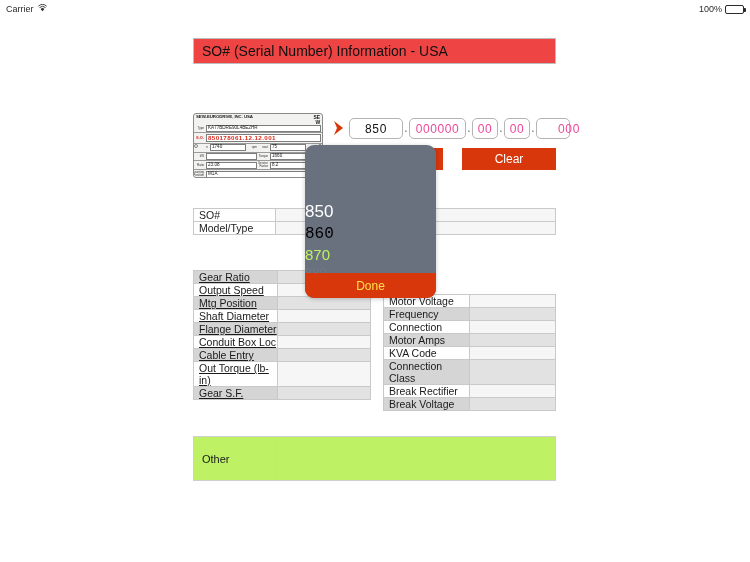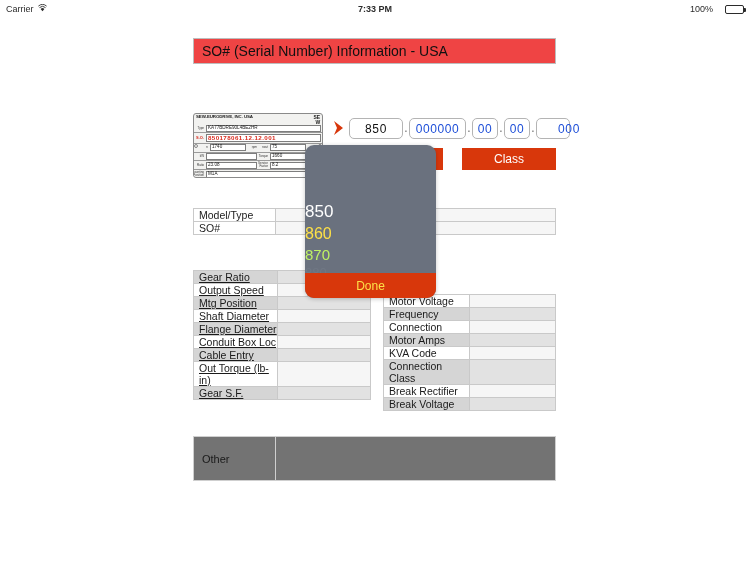--- a/index.html
+++ b/index.html
@@ -13,21 +13,21 @@
   
   .statusbar {
     position: absolute; top: 0; left: 0;
     width: 750px; height: 18px;
     display: flex; align-items: center;
     font-size: 9px; color: #2b2b2b;
     background: #ffffff;
   }
   .sb-left { position: absolute; left: 6px; display: flex; align-items: flex-start; gap: 4px; }
   .sb-center { position: absolute; left: 0; width: 750px; text-align: center; font-weight: bold; font-size: 9px; }
-  .sb-right { position: absolute; right: 6px; display: flex; align-items: center; gap: 12px; }
+  .sb-right { position: absolute; right: 6px; display: flex; align-items: center; gap: 3px; }
   .wifi-icon { display: inline-block; width: 9px; height: 8px; position: relative; }
   .wifi-icon svg { display:block; }
   .battery {
     width: 19px; height: 9px; border: 1px solid #2b2b2b;
     border-radius: 2px; position: relative; padding: 1px;
   }
   .battery .fill { width: 100%; height: 100%; background: #2b2b2b; border-radius: 1px; }
   .battery:after {
     content:""; position:absolute; right:-3px; top:2.5px;
     width:2px; height:4px; background:#2b2b2b; border-radius:0 1px 1px 0;
@@ -75,21 +75,21 @@
   
   .arrow-icon { position: absolute; left: 332px; top: 120px; width: 14px; height: 16px; }
 
   
   .sn-row { position: absolute; left: 349px; top: 118px; display: flex; align-items: center; }
   .sn-field {
     height: 21px; border: 1px solid #b4b4b4; border-radius: 5px;
     background: #ffffff; display: flex; align-items: center; justify-content: center;
     font-size: 12px; color: #111; letter-spacing: 0.6px;
   }
-  .sn-field.ph { color: #1d4ed8; }
+  .sn-field.ph { color: #ec4899; }
   .sn-w1 { width: 54px; }
   .sn-w2 { width: 57px; }
   .sn-w3 { width: 26px; }
   .sn-w4 { width: 26px; }
   .sn-w5 { width: 34px; padding-left: 32px; }
   .sn-dot { width: 6px; text-align: center; font-size: 12px; color: #6e6e6e; line-height: 21px; }
 
   
   .btn {
     position: absolute; height: 22px;
@@ -117,40 +117,40 @@
   .tbl-left { left: 193px; top: 270px; width: 178px; text-decoration: underline; }
   .tbl-left td.lbl { width: 84px; }
   .tbl-left td.val { width: 94px; }
 
   .tbl-right { left: 383px; top: 294px; width: 173px; }
   .tbl-right td.lbl { width: 86px; }
   .tbl-right td.val { width: 87px; }
 
   
   .other-box { position: absolute; left: 193px; top: 436px; width: 363px; height: 45px;
-               border: 1px solid #cfcfcf; display: flex; background: #737373; }
+               border: 1px solid #cfcfcf; display: flex; background: #bef264; }
   .other-lbl { width: 82px; border-right: 1px solid #cfcfcf; display: flex;
                align-items: center; padding-left: 8px; font-size: 11px; color: #1a1a1a; }
   .other-val { flex: 1; }
 
   
   .picker {
     position: absolute; left: 305px; top: 145px;
     width: 131px; height: 153px;
     background: #6a717e;
     border-radius: 9px;
     overflow: hidden;
     box-shadow: 0 1px 4px rgba(0,0,0,0.22);
   }
   .picker-list {
     position: absolute; left: 0; top: 0; width: 131px; height: 130px;
     display: flex; flex-direction: column; align-items: center;
   }
   .pick-sel { color: #ffffff; position: absolute; top: 57px; font-size: 17px; width:100%; }
-  .pick-n1 { color: #fde047; position: absolute; top: 80px; font-size: 16px; width:100%; }
+  .pick-n1 { color: #000000; position: absolute; top: 80px; font-size: 16px; width:100%;font-family:Liberation Mono, monospace; }
   .pick-n2 { color: #bef264; position: absolute; top: 101px; font-size: 15px; width:100%; }
   .pick-n3 { color: #757d8a; position: absolute; top: 120px; font-size: 13px; width:100%;
              opacity: 0.55; }
   .picker-done {
     position: absolute; left: 0; bottom: 0; width: 131px; height: 25px;
     background: #d8370b; color: #fde047;
     display: flex; align-items: center; justify-content: center;
     font-size: 12px;
   }
 </style>
@@ -163,21 +163,20 @@
     <div class="sb-left">
       <span>Carrier</span>
       <span class="wifi-icon">
         <svg width="9" height="8" viewBox="0 0 9 8">
           <path d="M4.5 7.2 L2.6 4.9 a3 3 0 0 1 3.8 0 Z" fill="#2b2b2b"></path>
           <path d="M1.5 3.6 a4.6 4.6 0 0 1 6 0" stroke="#2b2b2b" stroke-width="0.9" fill="none"></path>
           <path d="M0.4 2.1 a6.4 6.4 0 0 1 8.2 0" stroke="#2b2b2b" stroke-width="0.9" fill="none"></path>
         </svg>
       </span>
     </div>
-    <div class="sb-center">7:33 PM</div>
     <div class="sb-right">
       <span>100%</span>
       <span class="battery"><span class="fill"></span></span>
     </div>
   </div>
 
   <div class="title-box">
     <span>SO# (Serial Number) Information - USA</span>
   </div>
 
@@ -237,30 +236,30 @@
     <div class="sn-field sn-w2 ph">000000</div>
     <span class="sn-dot">.</span>
     <div class="sn-field sn-w3 ph">00</div>
     <span class="sn-dot">.</span>
     <div class="sn-field sn-w4 ph">00</div>
     <span class="sn-dot">.</span>
     <div class="sn-field sn-w5 ph">000</div>
   </div>
 
   <div class="btn btn-search">Search</div>
-  <div class="btn btn-clear">Class</div>
+  <div class="btn btn-clear">Clear</div>
 
   <table class="tbl tbl-top">
     <tbody>
       <tr class="row-even">
+        <td class="lbl">SO#</td>
+        <td class="val"></td>
+      </tr>
+      <tr class="row-even">
         <td class="lbl">Model/Type</td>
-        <td class="val"></td>
-      </tr>
-      <tr class="row-even">
-        <td class="lbl">SO#</td>
         <td class="val"></td>
       </tr>
     </tbody>
   </table>
 
   <table class="tbl tbl-left">
     <tbody>
       <tr class="row-odd">
         <td class="lbl">Gear Ratio</td>
         <td class="val"></td>

